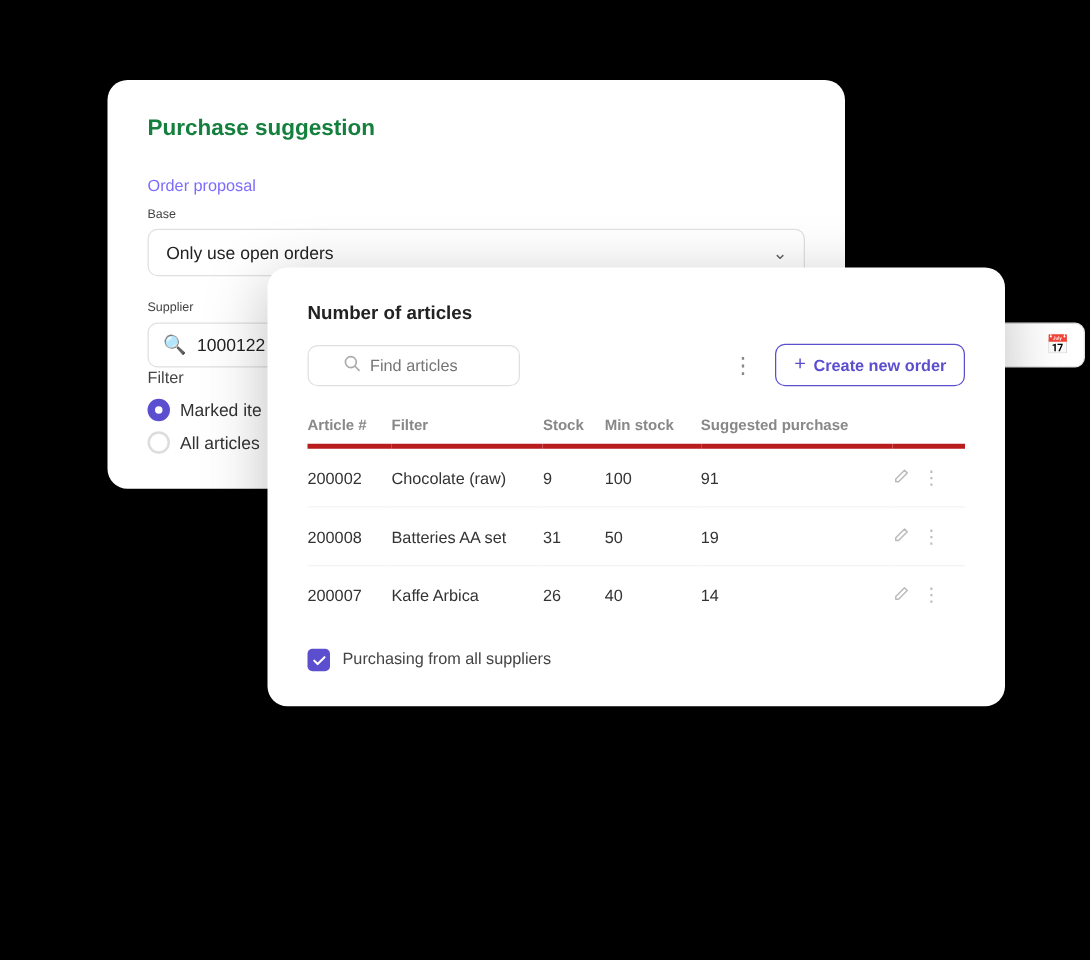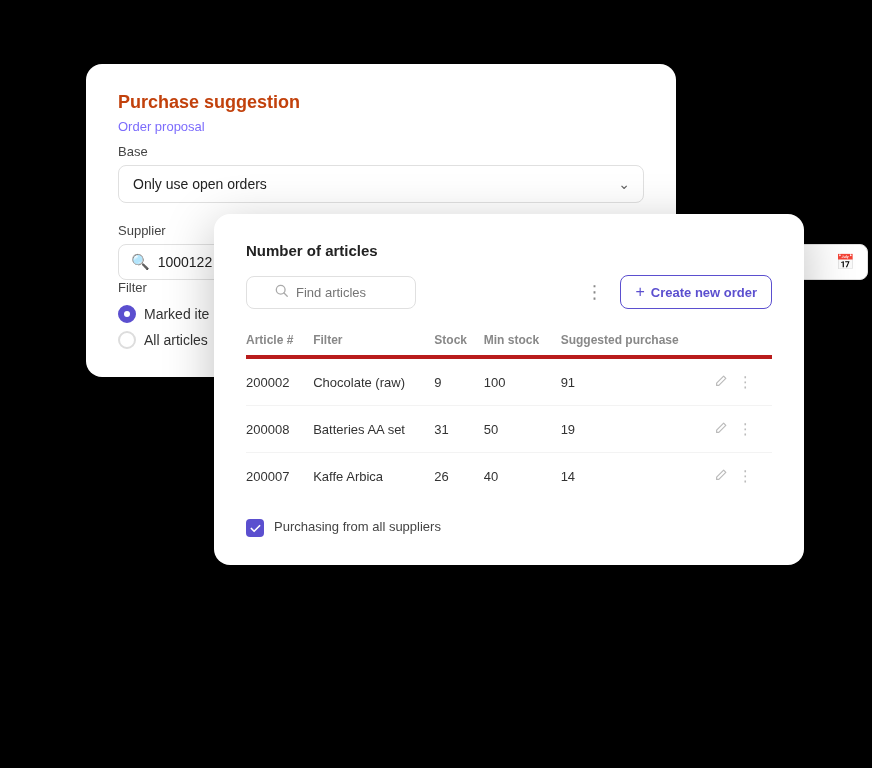--- a/index.html
+++ b/index.html
@@ -43,33 +43,33 @@
       background: #fff;
       border-radius: 16px;
       padding: 28px 32px;
       box-shadow: 0 12px 50px rgba(0,0,0,0.25);
       z-index: 2;
     }
 
     .card-title {
       font-size: 18px;
       font-weight: 700;
-      color: #c2410c;
-      margin-bottom: 6px;
+      color: #15803d;
+      margin-bottom: 28px;
     }
 
     .section-label {
       font-size: 13px;
       color: #7c6cfc;
       font-weight: 500;
       margin-bottom: 10px;
     }
 
     .field-label {
-      font-size: 13px;
+      font-size: 10px;
       color: #444;
       font-weight: 500;
       margin-bottom: 6px;
     }
 
     .select-wrapper {
       position: relative;
       margin-bottom: 20px;
     }
 

